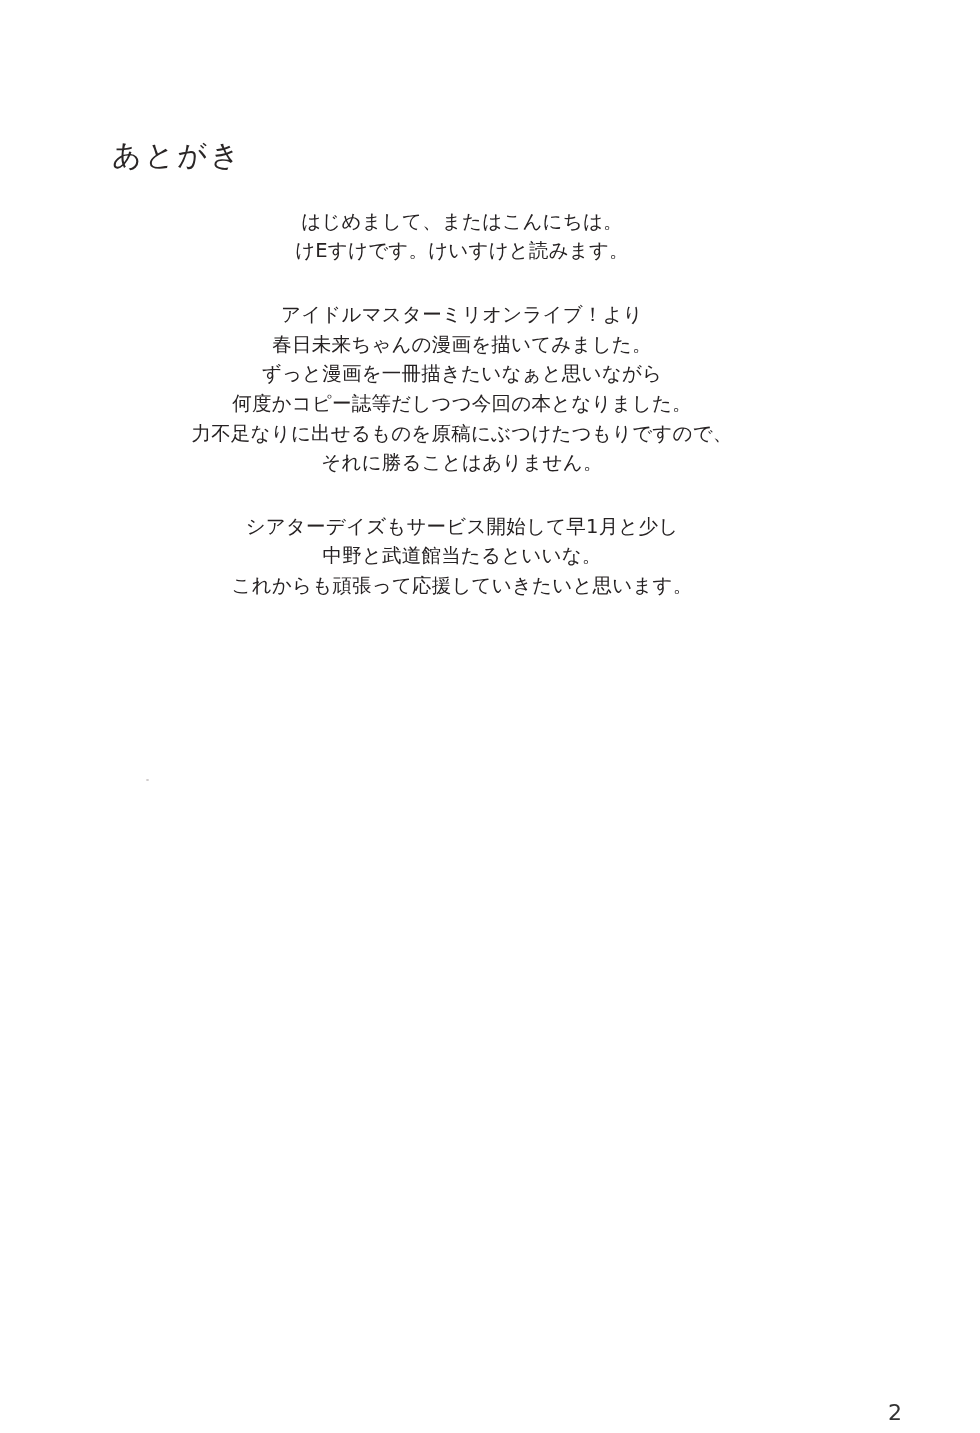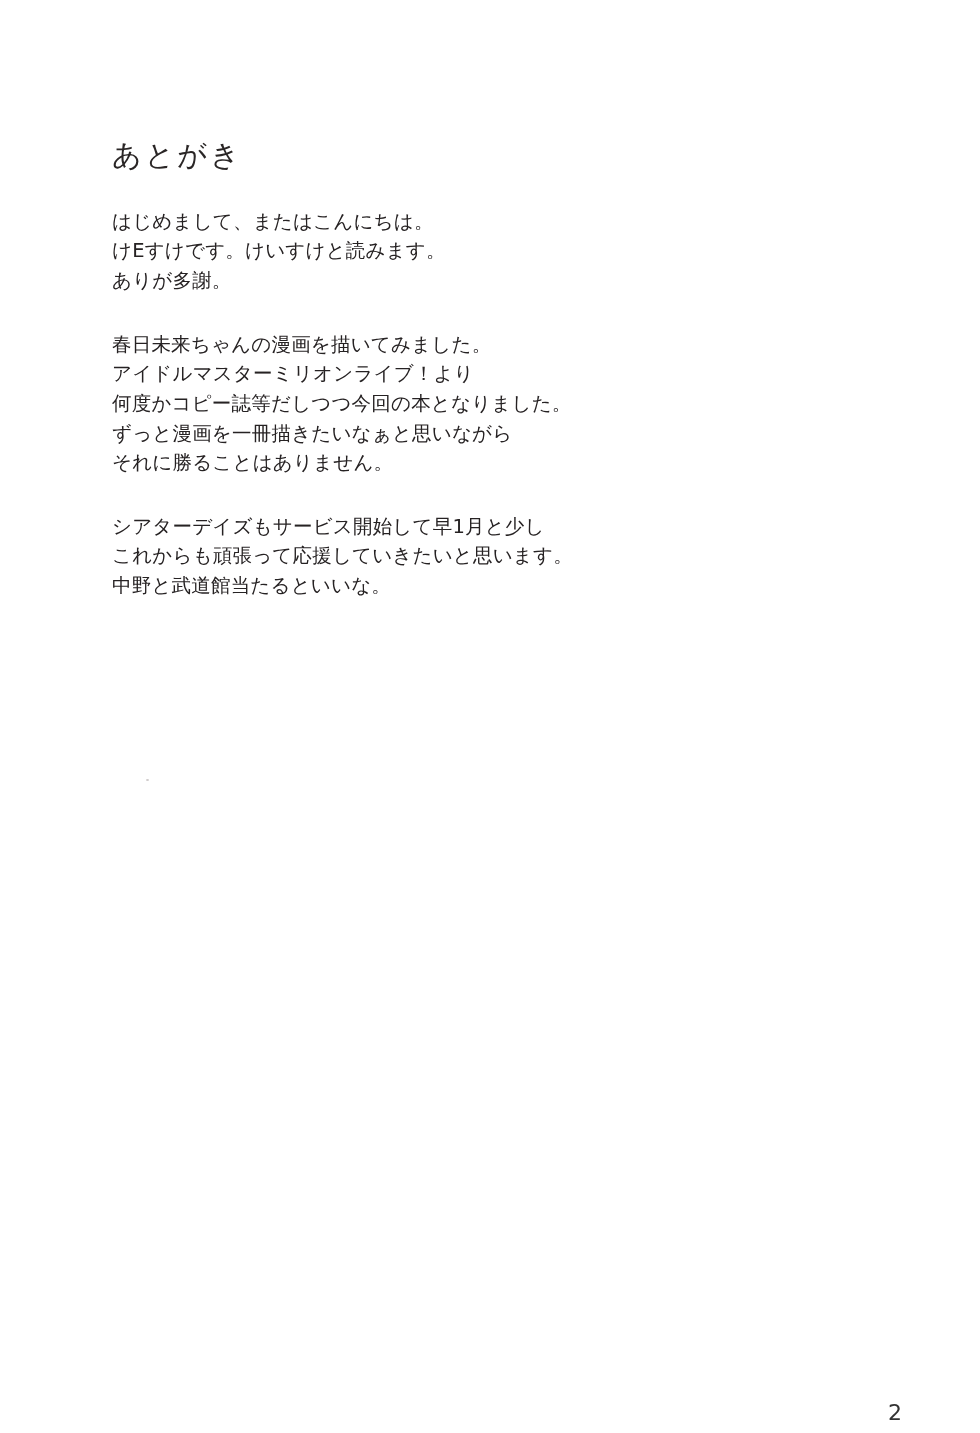--- a/index.html
+++ b/index.html
@@ -26,20 +26,21 @@
     font-family: "DejaVu Serif", serif;
     font-size: 29px;
     font-weight: 400;
     letter-spacing: 3px;
     color: #2a2626;
     margin: 0 0 34px 0;
     line-height: 1.2;
   }
   .para {
     margin: 1px 0 34px 0;
+    text-align: center;
   }
   .para:last-child {
     margin-bottom: 0;
   }
   .line {
     font-size: 19.5px;
     line-height: 1.52;
     letter-spacing: 0.2px;
     color: #262223;
     white-space: pre;
@@ -68,35 +69,35 @@
 
 <div class="page">
 
   <div class="content">
 
     <h1 class="afterword-heading">あとがき</h1>
 
     <div class="para">
       <div class="line">はじめまして、またはこんにちは。</div>
       <div class="line">けΕすけです。けいすけと読みます。</div>
-      <div class="line">ありが多謝。</div>
     </div>
 
     <div class="para">
+      <div class="line">アイドルマスターミリオンライブ！より</div>
       <div class="line">春日未来ちゃんの漫画を描いてみました。</div>
-      <div class="line">アイドルマスターミリオンライブ！より</div>
+      <div class="line">ずっと漫画を一冊描きたいなぁと思いながら</div>
       <div class="line">何度かコピー誌等だしつつ今回の本となりました。</div>
-      <div class="line">ずっと漫画を一冊描きたいなぁと思いながら</div>
+      <div class="line">力不足なりに出せるものを原稿にぶつけたつもりですので、</div>
       <div class="line">それに勝ることはありません。</div>
     </div>
 
     <div class="para">
       <div class="line">シアターデイズもサービス開始して早1月と少し</div>
+      <div class="line">中野と武道館当たるといいな。</div>
       <div class="line">これからも頑張って応援していきたいと思います。</div>
-      <div class="line">中野と武道館当たるといいな。</div>
     </div>
 
   </div>
 
   <div class="speck"></div>
 
   <div class="page-number">2</div>
 
 </div>
 

